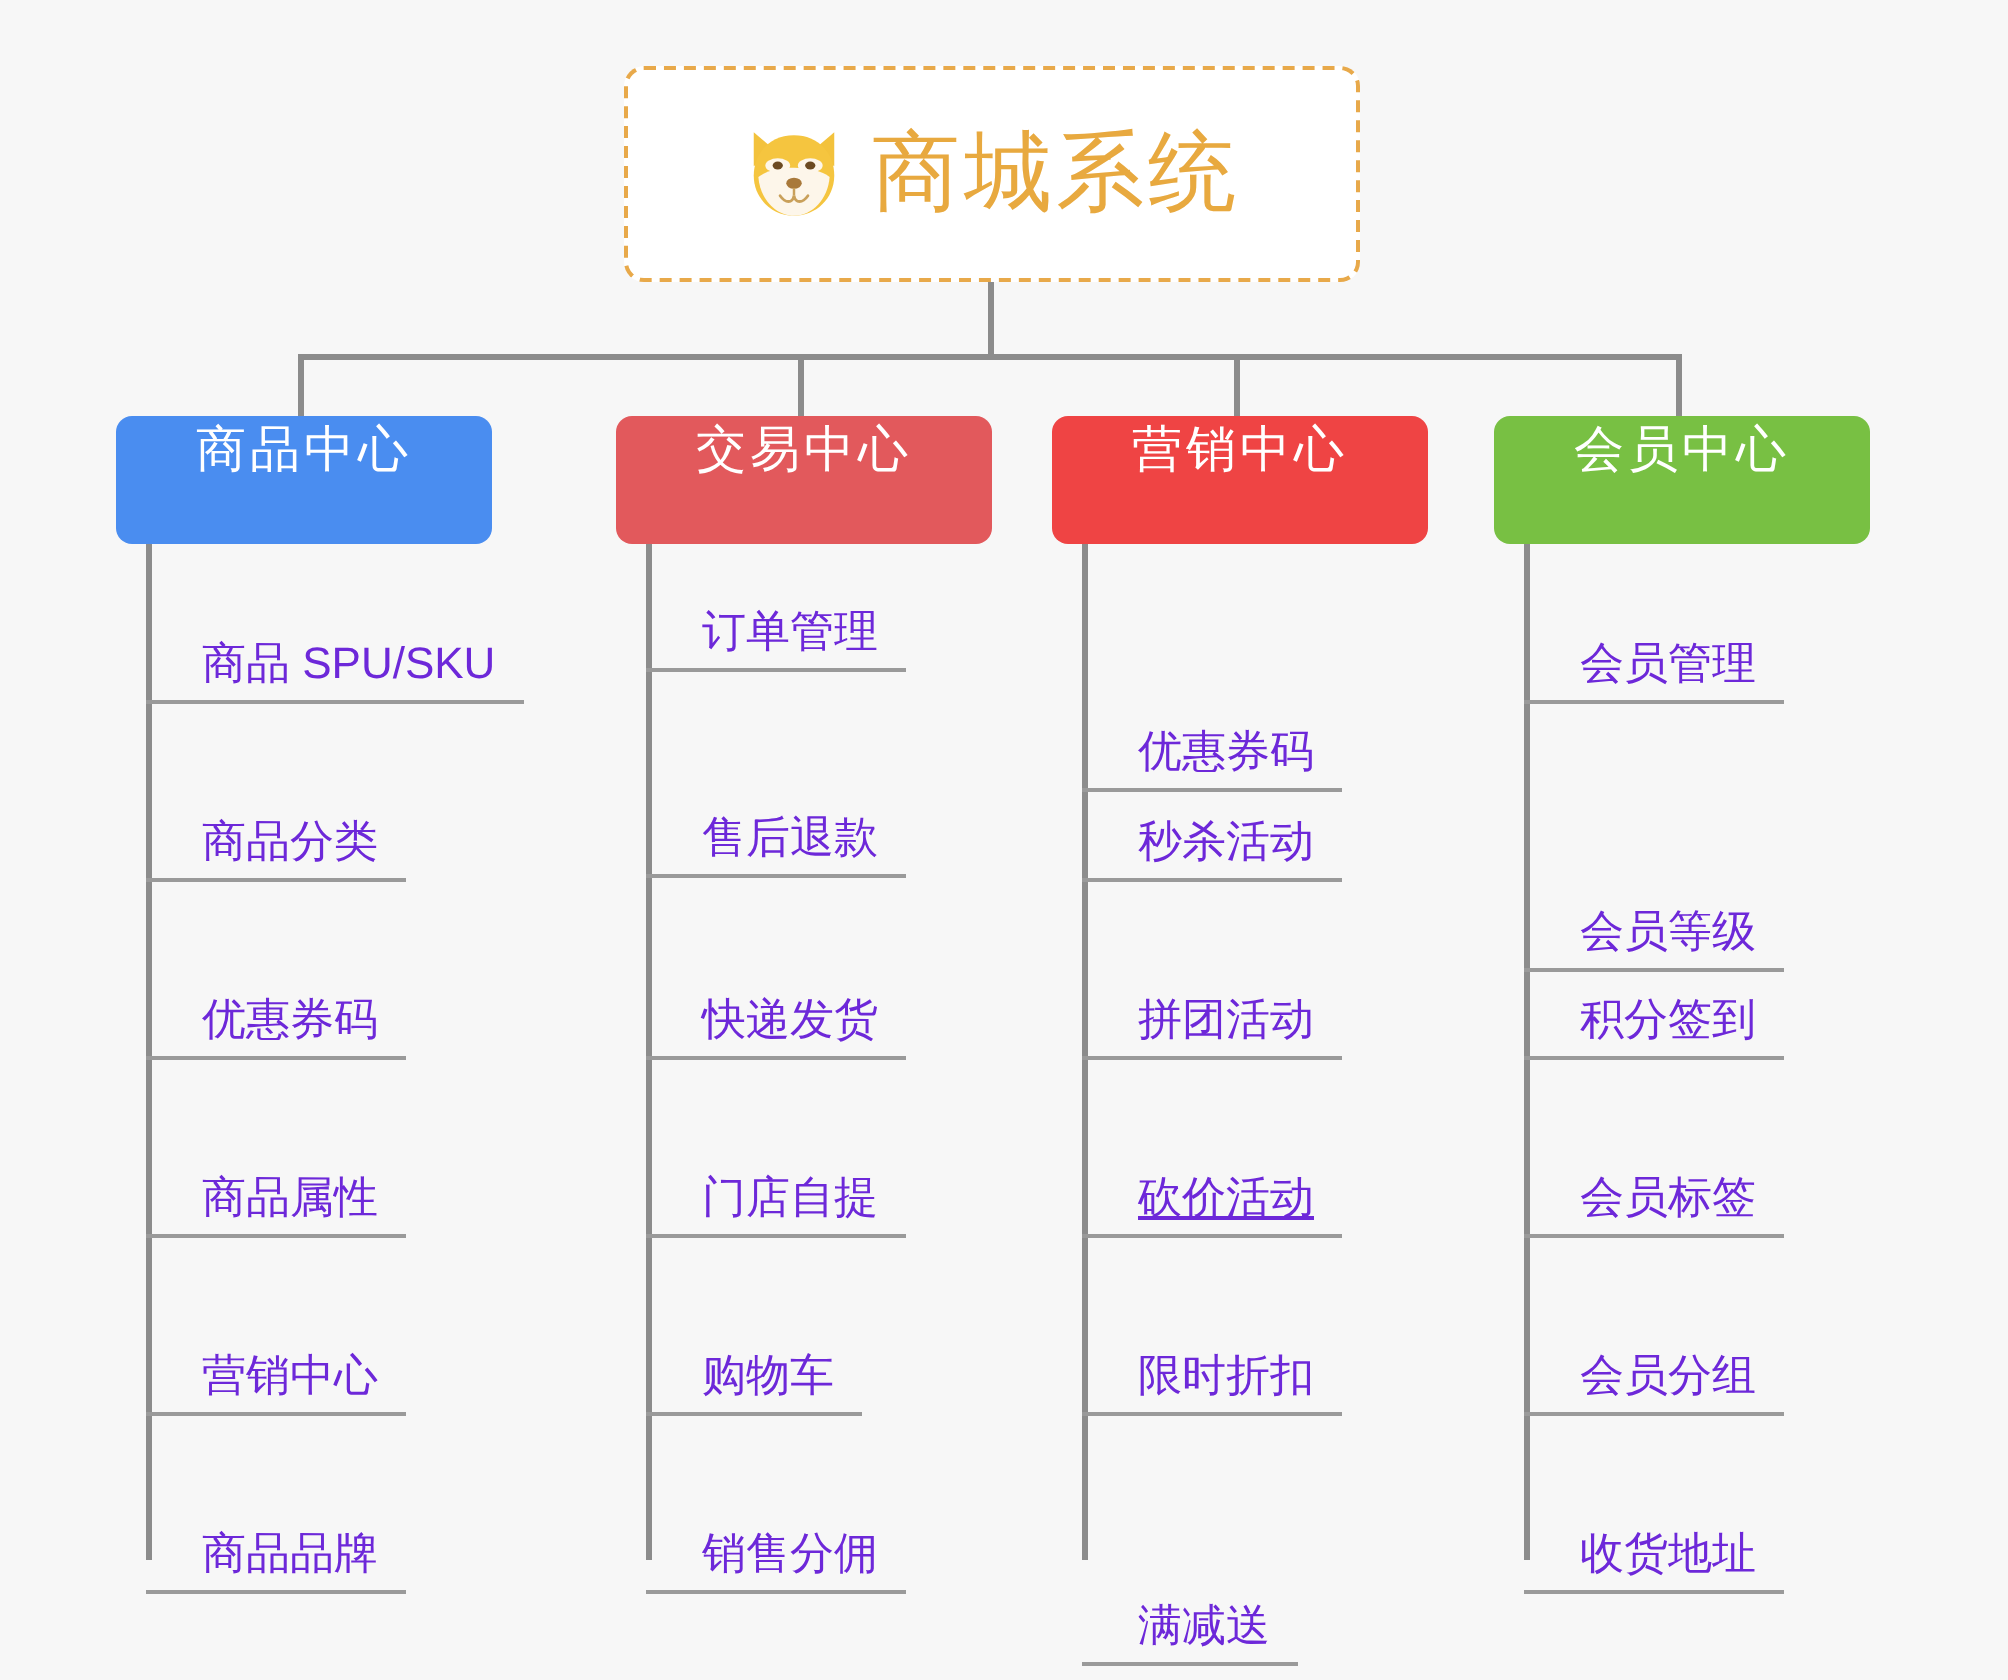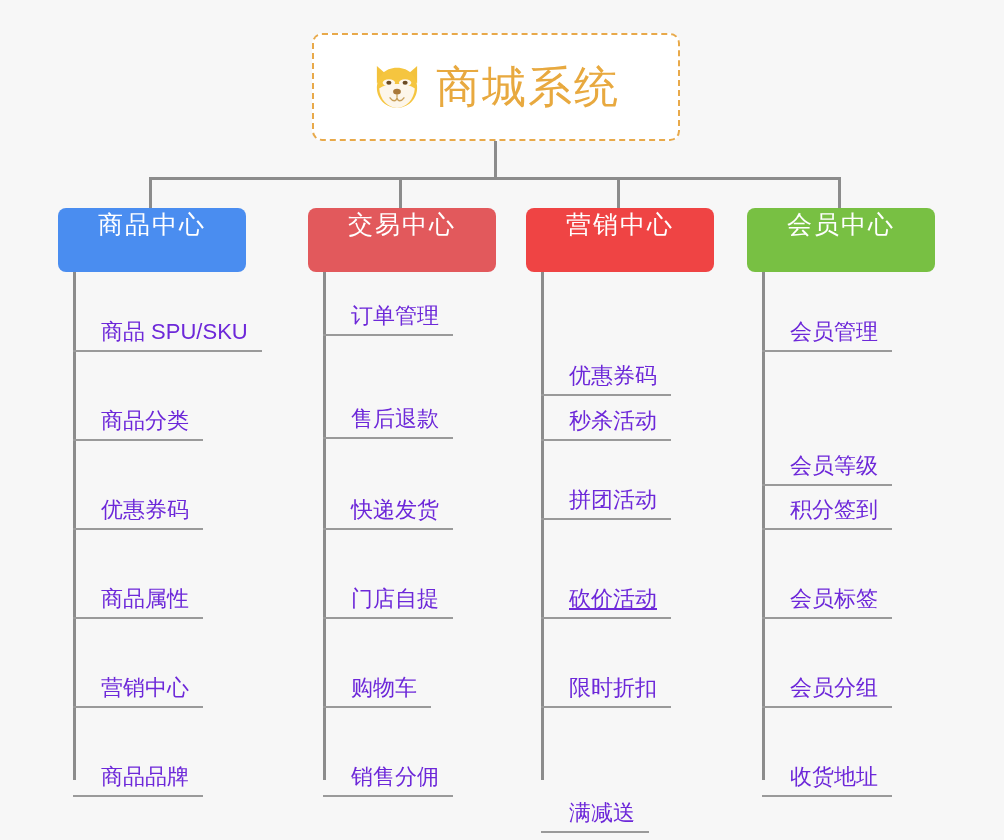--- a/index.html
+++ b/index.html
@@ -157,21 +157,21 @@
     <div class="leaf" style="top:557px;">销售分佣</div>
   </div>
 
   <div class="branch" style="left:526px;">
     <div class="branch-head" style="width:188px; background:#ef4444;">
       <span>营销中心</span>
     </div>
     <div class="branch-spine" style="height:508px;"></div>
     <div class="leaf" style="top:112px;margin-top:44px;">优惠券码</div>
     <div class="leaf" style="top:201px;">秒杀活动</div>
-    <div class="leaf" style="top:280px;text-align:center;">拼团活动</div>
+    <div class="leaf" style="top:290px;text-align:center;">拼团活动</div>
     <div class="leaf" style="top:379px;text-decoration:underline;">砍价活动</div>
     <div class="leaf" style="top:468px;">限时折扣</div>
     <div class="leaf" style="top:557px;margin-top:36px;">满减送</div>
   </div>
 
   <div class="branch" style="left:747px;">
     <div class="branch-head" style="width:188px; background:#78c043;">
       <span>会员中心</span>
     </div>
     <div class="branch-spine" style="height:508px;"></div>

